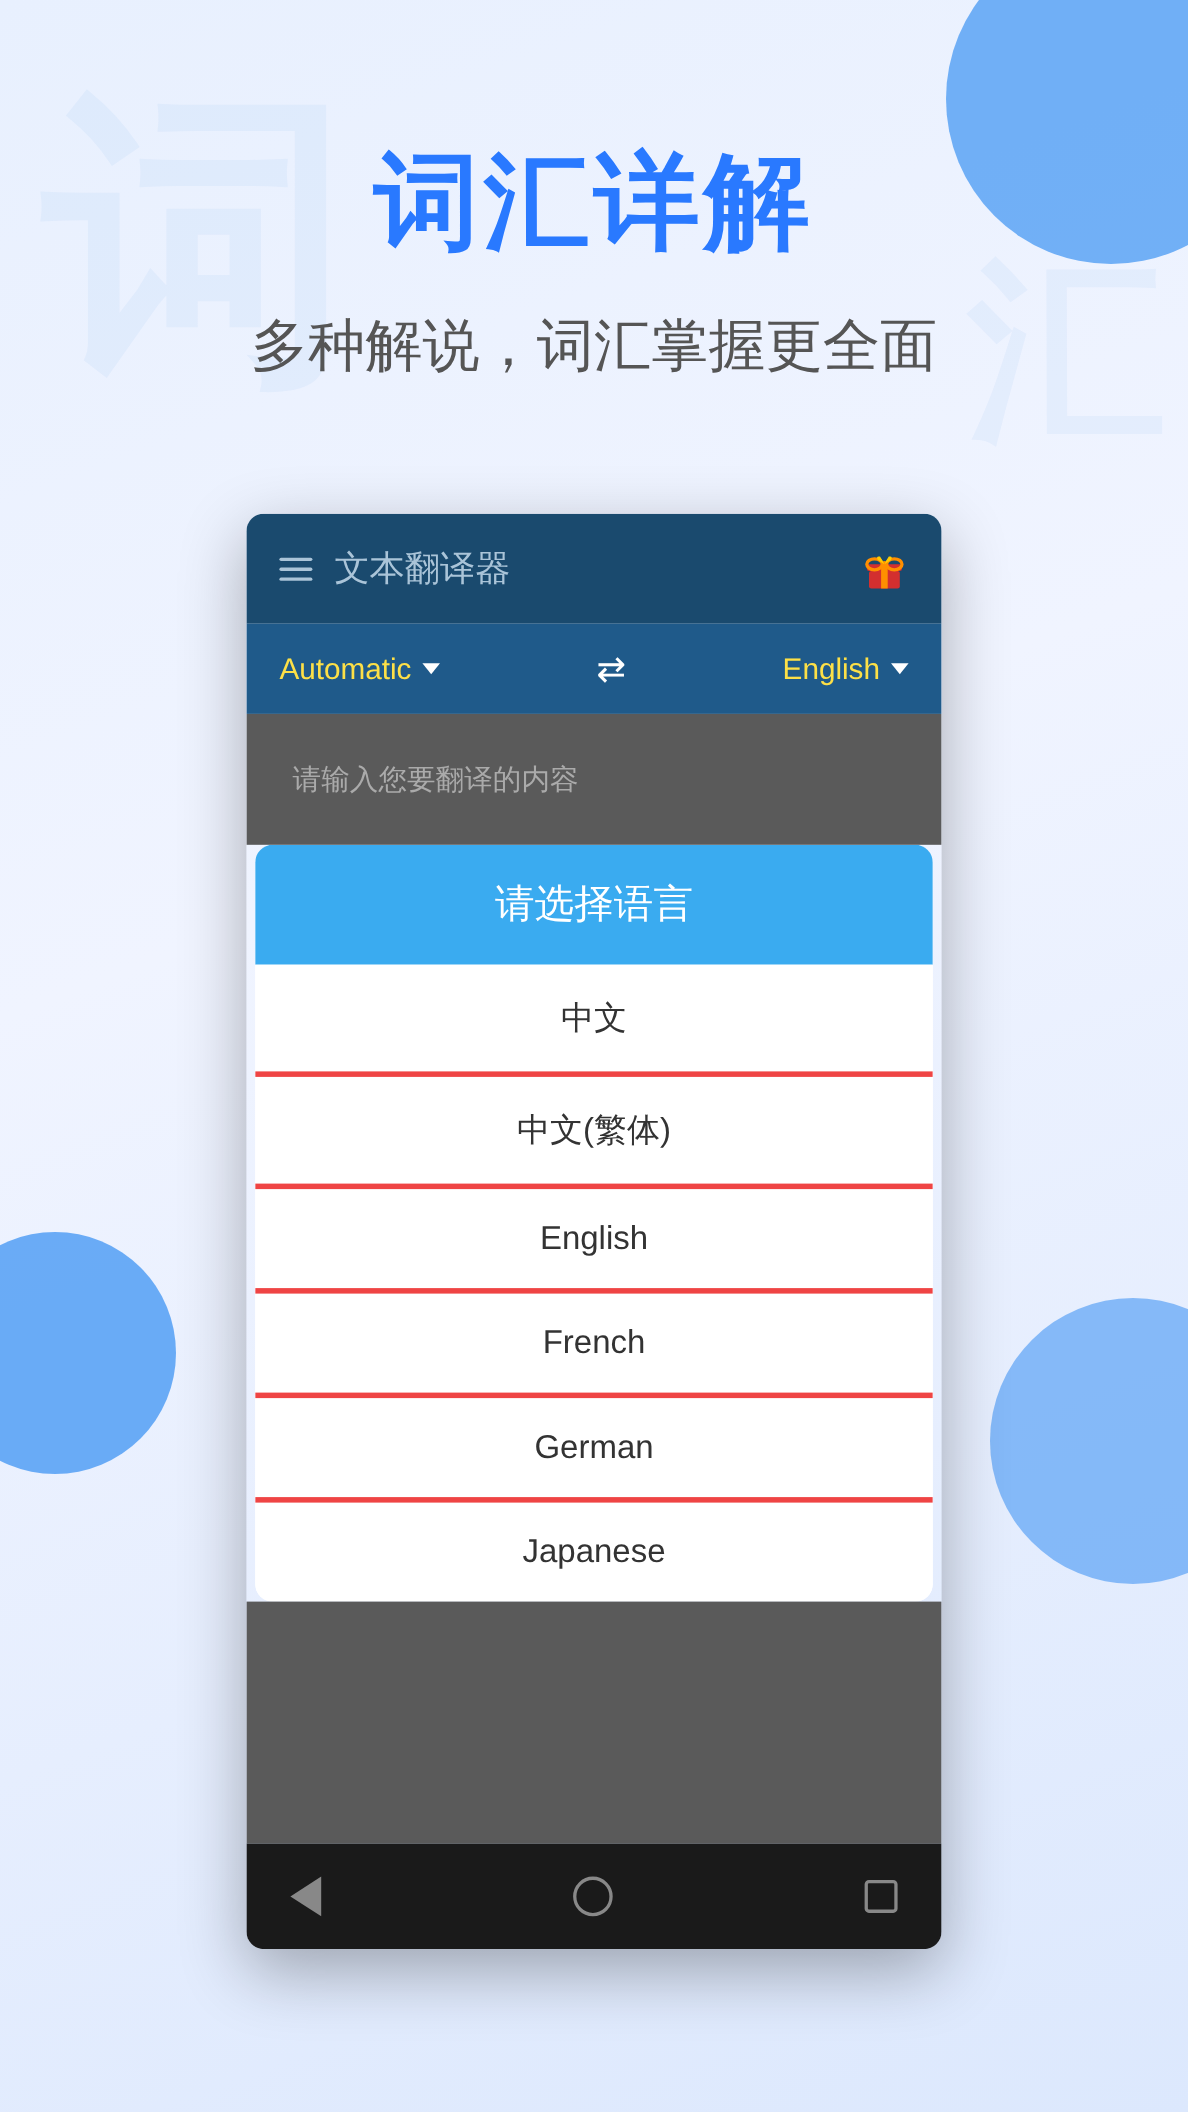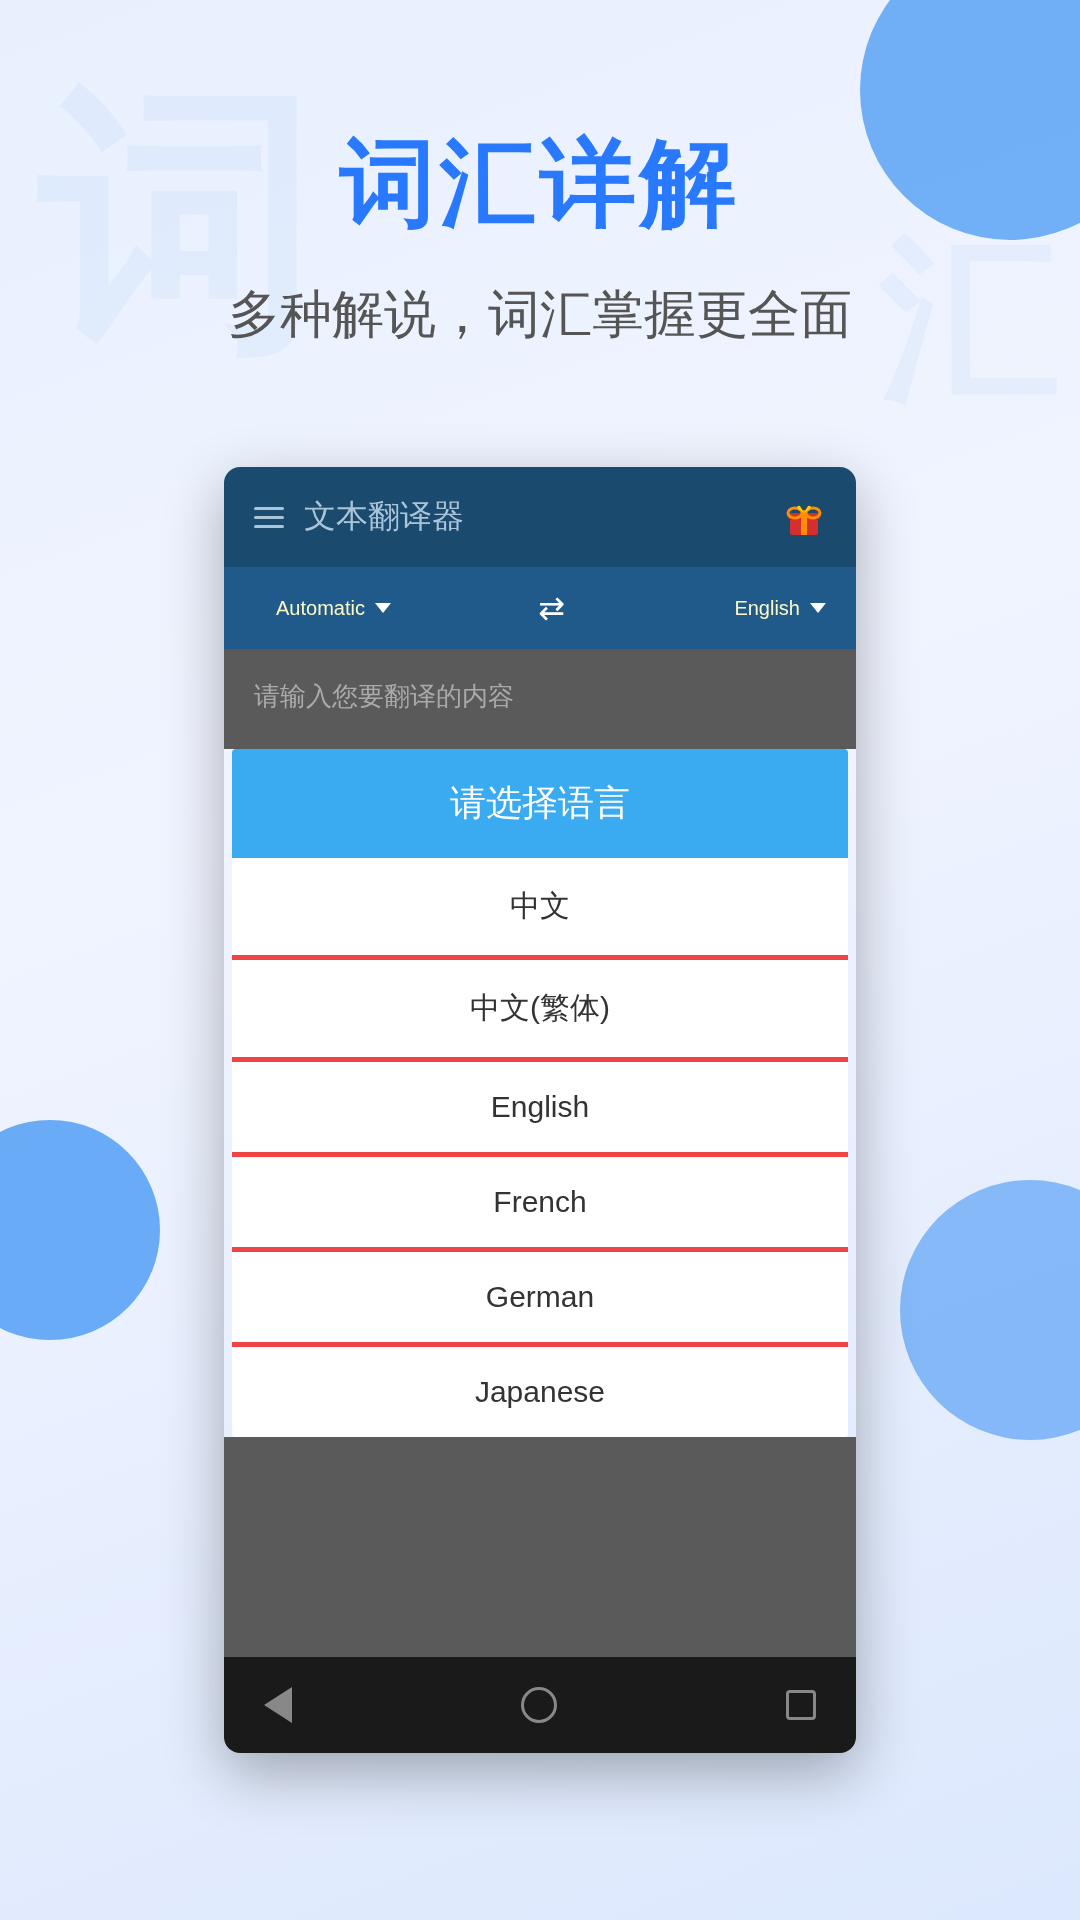--- a/index.html
+++ b/index.html
@@ -133,56 +133,55 @@
     }
 
     .lang-selector {
       display: flex;
       align-items: center;
       gap: 10px;
       cursor: pointer;
     }
 
     .lang-selector-text {
-      font-size: 20px;
-      color: #fef9c3;
-      margin-left: 22px;
+      font-size: 27px;
+      color: #fde047;
     }
 
     .dropdown-arrow {
       width: 0;
       height: 0;
       border-left: 8px solid transparent;
       border-right: 8px solid transparent;
       border-top: 10px solid white;
     }
 
     .swap-icon {
       color: white;
       font-size: 32px;
     }
 
     
     .content-area {
       background: #5a5a5a;
-      padding: 30px;
+      padding: 42px;
       min-height: 100px;
       position: relative;
     }
 
     .input-placeholder-text {
       color: #aaa;
       font-size: 26px;
     }
 
     
     .lang-dialog {
       background: white;
       margin: 0 8px;
-      border-radius: 4px;
+      border-radius: 16px;
       overflow: hidden;
     }
 
     .lang-dialog-header {
       background: #3aabf0;
       padding: 30px;
       text-align: center;
     }
 
     .lang-dialog-title {

